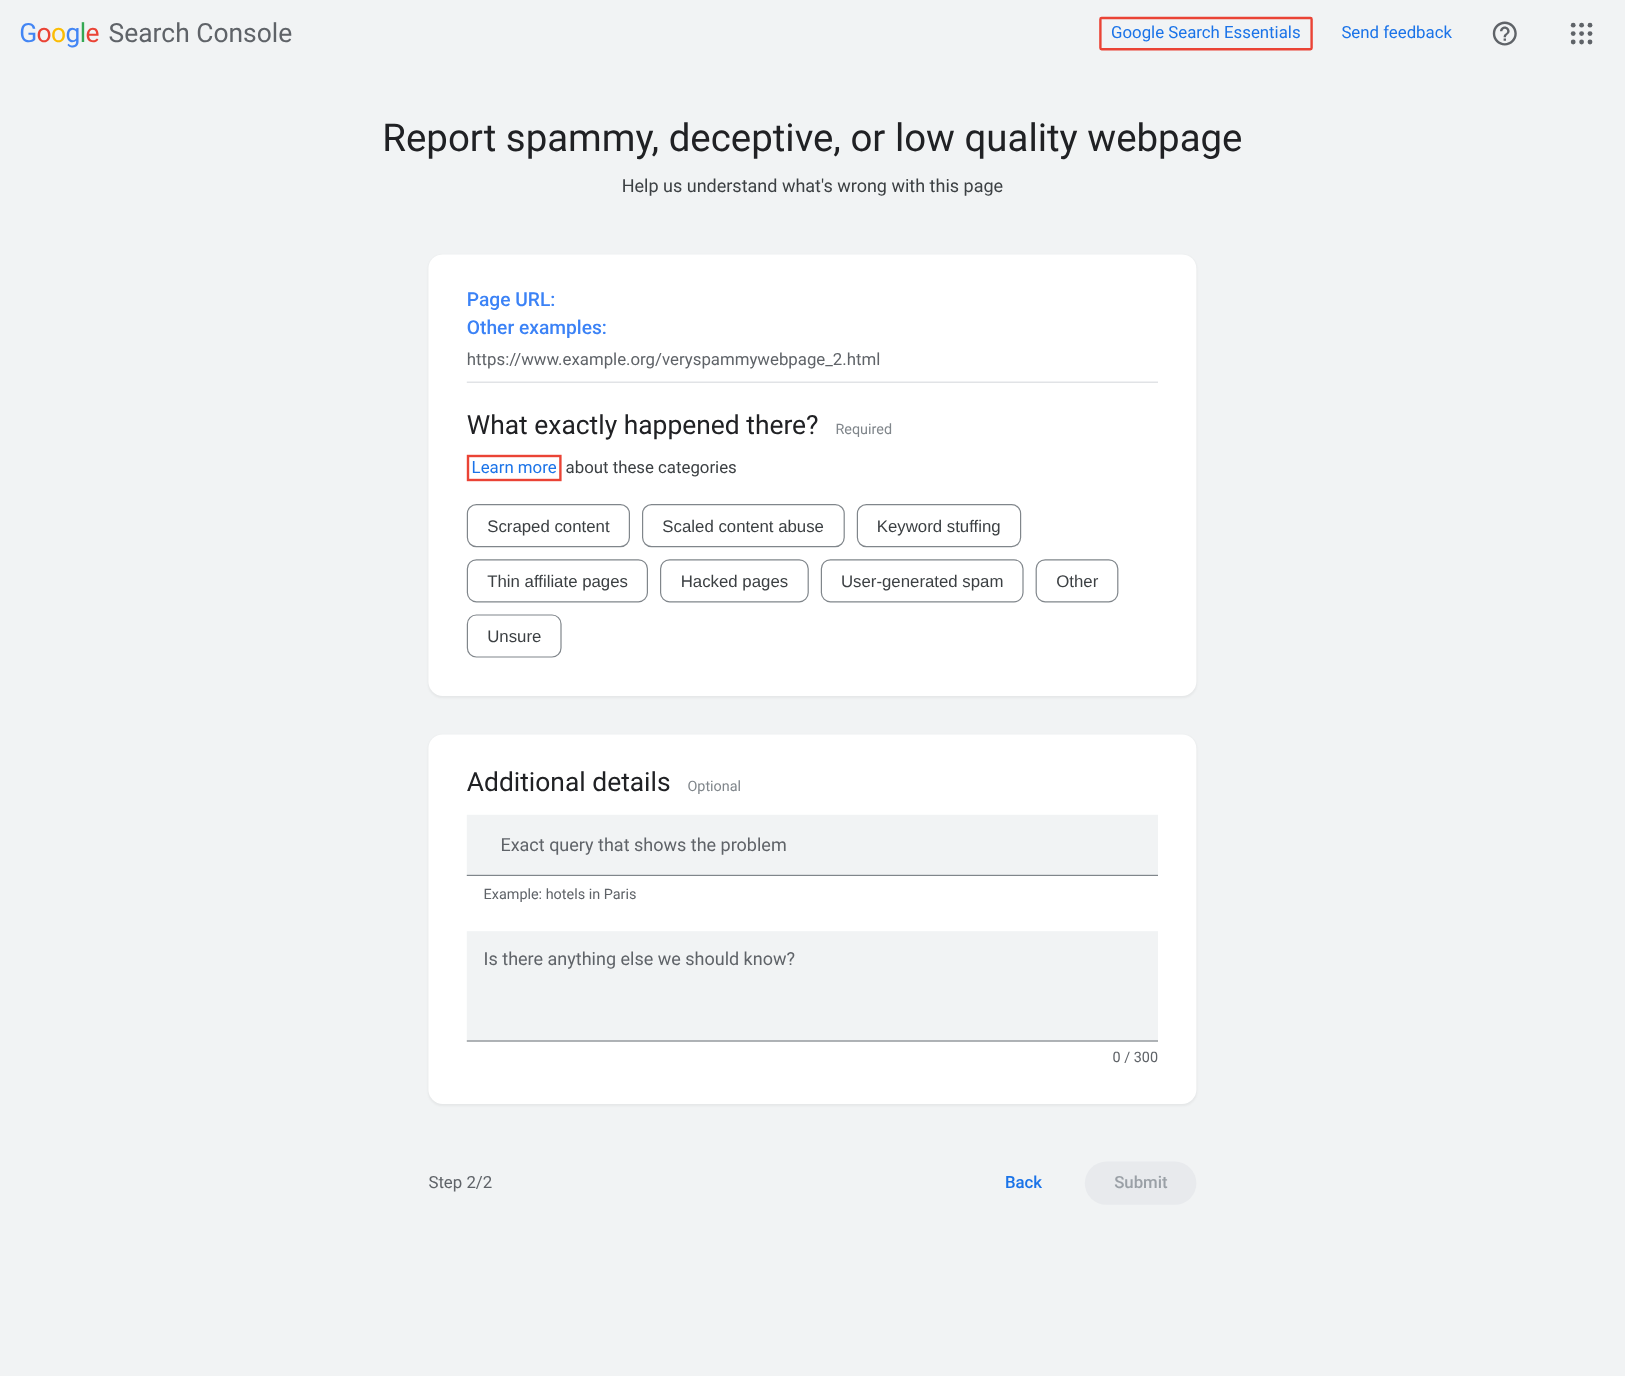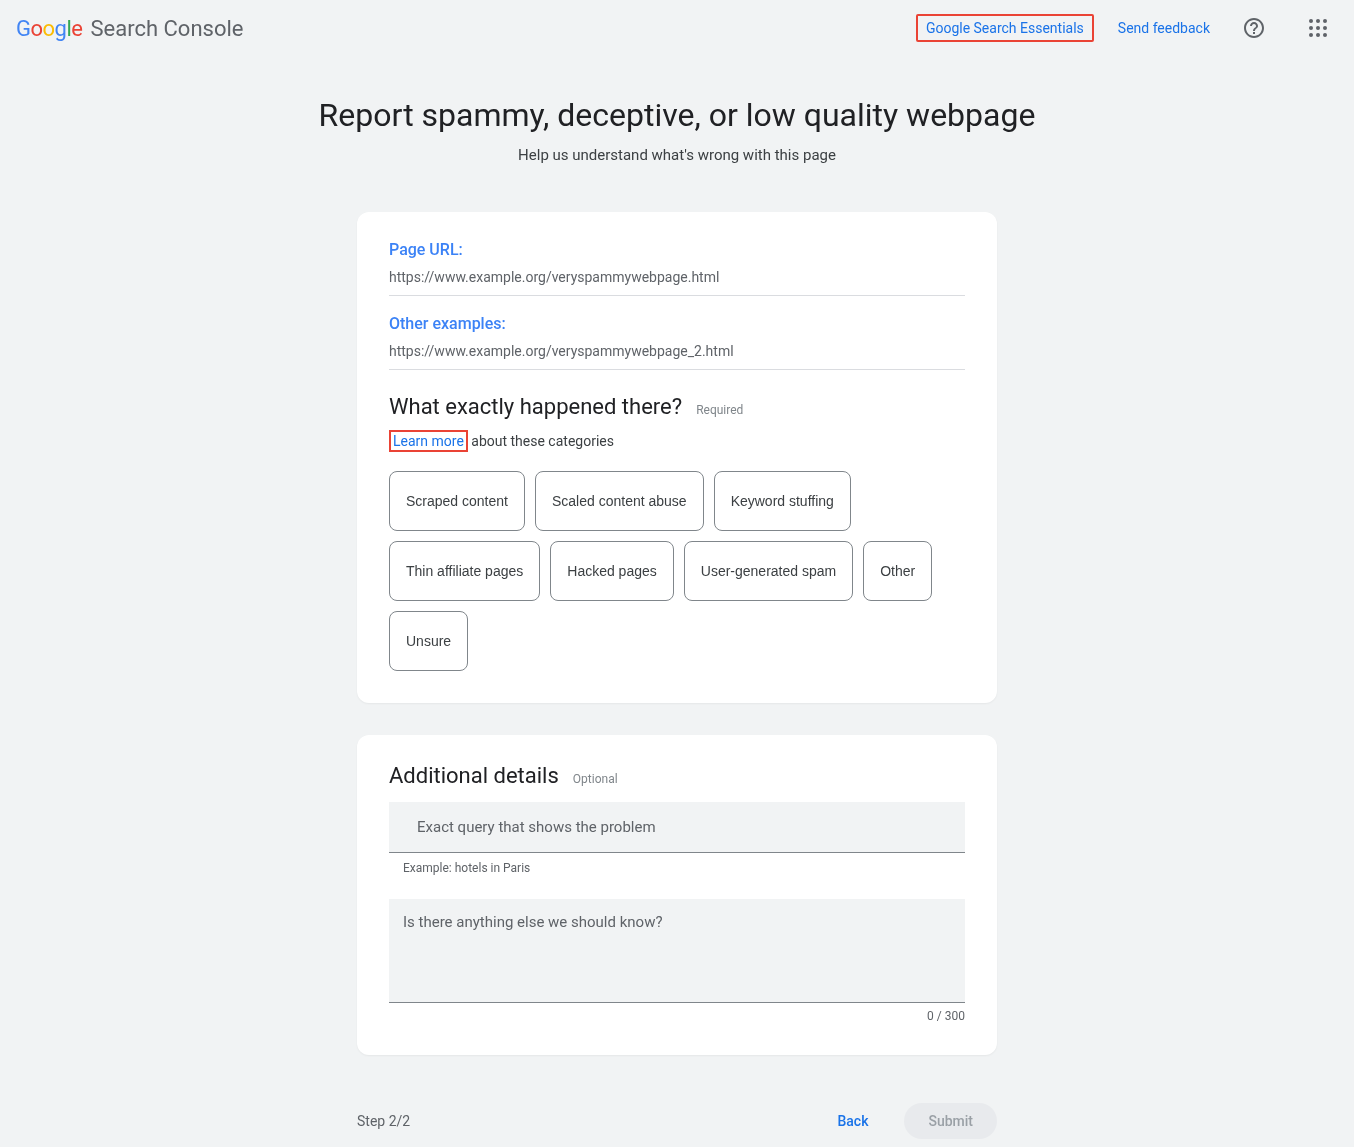--- a/index.html
+++ b/index.html
@@ -44,21 +44,21 @@
 .field-value { font-size: 14px; color: #5f6368; padding: 6px 0 10px; border-bottom: 1px solid #dadce0; margin-bottom: 18px; max-width: 580px; }
 .section-title-row { display: flex; align-items: baseline; gap: 14px; margin-top: 24px; margin-bottom: 14px; }
 .section-title { font-size: 22px; font-weight: 400; color: #202124; }
 .badge { font-size: 12px; color: #80868b; }
 .learn-more-row { font-size: 14px; color: #3c4043; margin-bottom: 22px; }
 .learn-more-link { color: #1a73e8; text-decoration: none; cursor: pointer; border: 2px solid #ea4335; padding: 1px 2px; }
 .chips { display: flex; flex-wrap: wrap; gap: 10px; }
 .chip {
   border: 1px solid #80868b;
   border-radius: 8px;
-  padding: 21px 16px;
+  padding: 9px 16px;
   font-size: 14px;
   color: #3c4043;
   background: #fff;
   cursor: pointer;
   white-space: nowrap;
 }
 .text-input {
   width: 100%;
   background: #f1f3f4;
   border: none;
@@ -74,21 +74,21 @@
 .textarea {
   width: 100%;
   background: #f1f3f4;
   border: none;
   border-bottom: 1px solid #80868b;
   padding: 14px;
   font-size: 15px;
   color: #0f172a;
   font-family: inherit;
   resize: none;
-  height: 104px;
+  height: 92px;
   outline: none;
 }
 .textarea::placeholder { color: #5f6368; }
 .char-count { text-align: right; font-size: 12px; color: #5f6368; margin-top: 2px; }
 .footer-row {
   width: 640px;
   margin: 0 auto;
   display: flex;
   align-items: center;
   justify-content: space-between;
@@ -151,21 +151,20 @@
     </div>
   </div>
 </div>
 
 <div class="main">
   <h1 class="page-title">Report spammy, deceptive, or low quality webpage</h1>
   <p class="page-subtitle">Help us understand what's wrong with this page</p>
 
   <div class="card">
     <div class="field-label">Page URL:</div>
-    <div class="field-value">https://www.example.org/veryspammywebpage.html</div>
 
     <div class="field-label">Other examples:</div>
     <div class="field-value">https://www.example.org/veryspammywebpage_2.html</div>
 
     <div class="section-title-row">
       <div class="section-title">What exactly happened there?</div>
       <div class="badge">Required</div>
     </div>
 
     <div class="learn-more-row">

